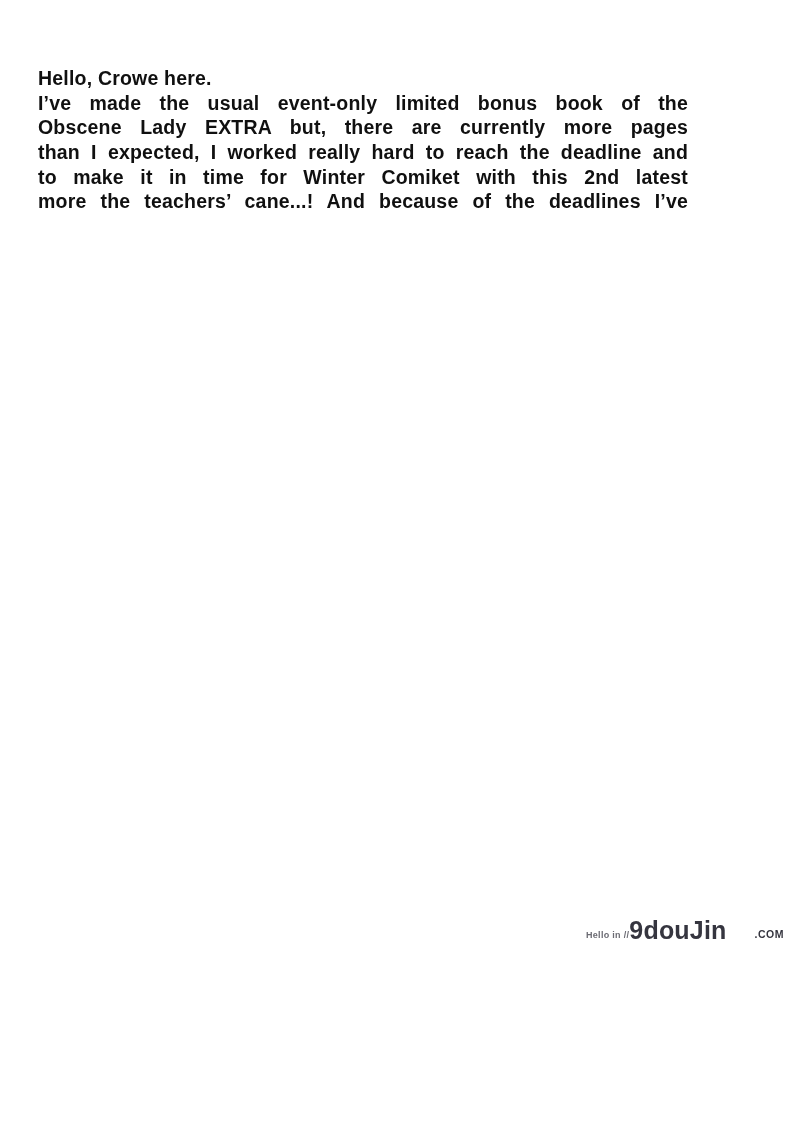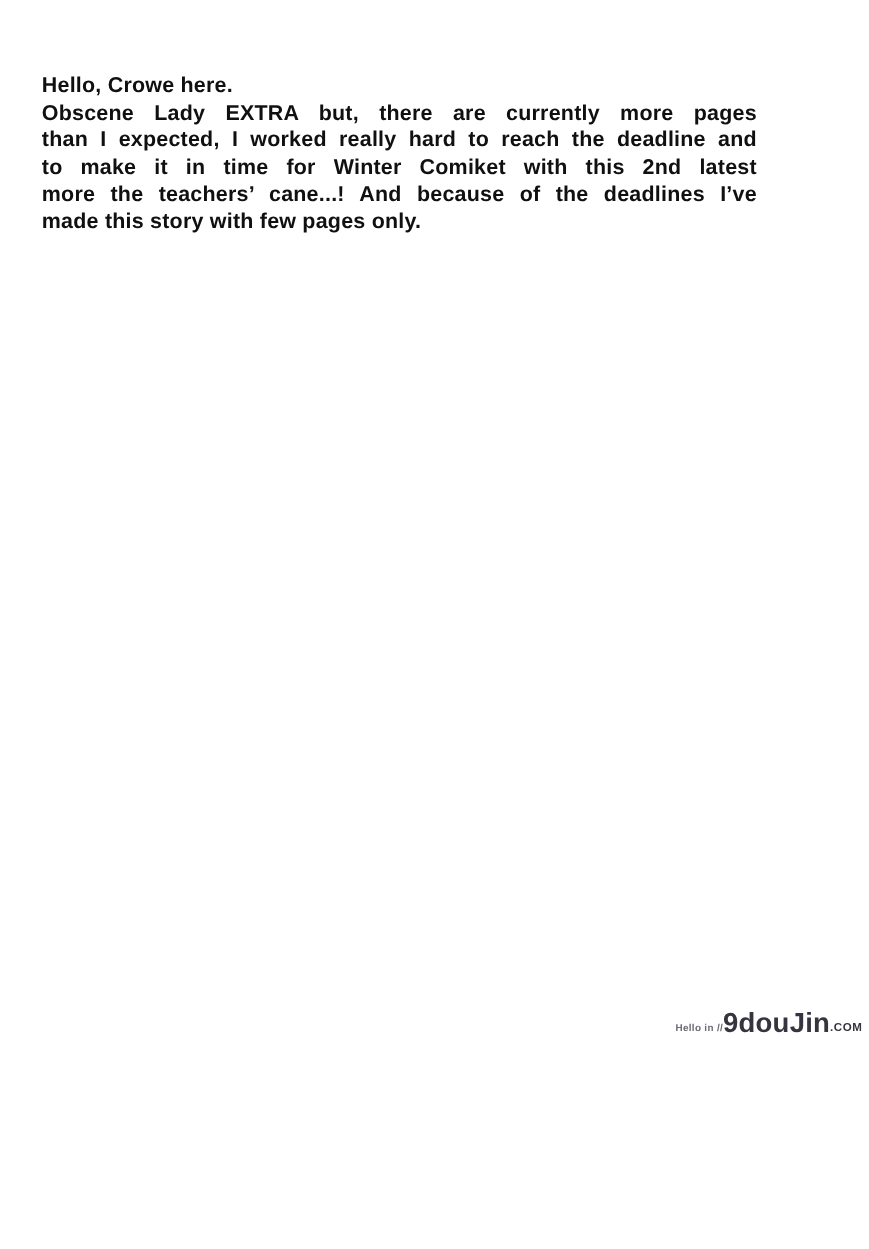--- a/index.html
+++ b/index.html
@@ -55,33 +55,34 @@
   .watermark .site {
     font-size: 25px;
     font-weight: 700;
     letter-spacing: 0.2px;
   }
   .watermark .tld {
     font-size: 10.5px;
     font-weight: 700;
     letter-spacing: 0.5px;
     vertical-align: 1px;
+    padding-left: 28px;
   }
 </style>
 </head>
 <body>
 
 <div class="page">
 
   <div class="text-block">
     <div class="line">Hello, Crowe here.</div>
+    <div class="line j">I’ve made the usual event-only limited bonus book of the</div>
     <div class="line j">Obscene Lady EXTRA but, there are currently more pages</div>
     <div class="line j">than I expected, I worked really hard to reach the deadline and</div>
     <div class="line j">to make it in time for Winter Comiket with this 2nd latest</div>
     <div class="line j">more the teachers’ cane...! And because of the deadlines I’ve</div>
-    <div class="line">made this story with few pages only.</div>
   </div>
 
   <div class="watermark">
     <span class="prefix">Hello in //</span><span class="site">9douJin</span><span class="tld">.COM</span>
   </div>
 
 </div>
 
 </body></html>

